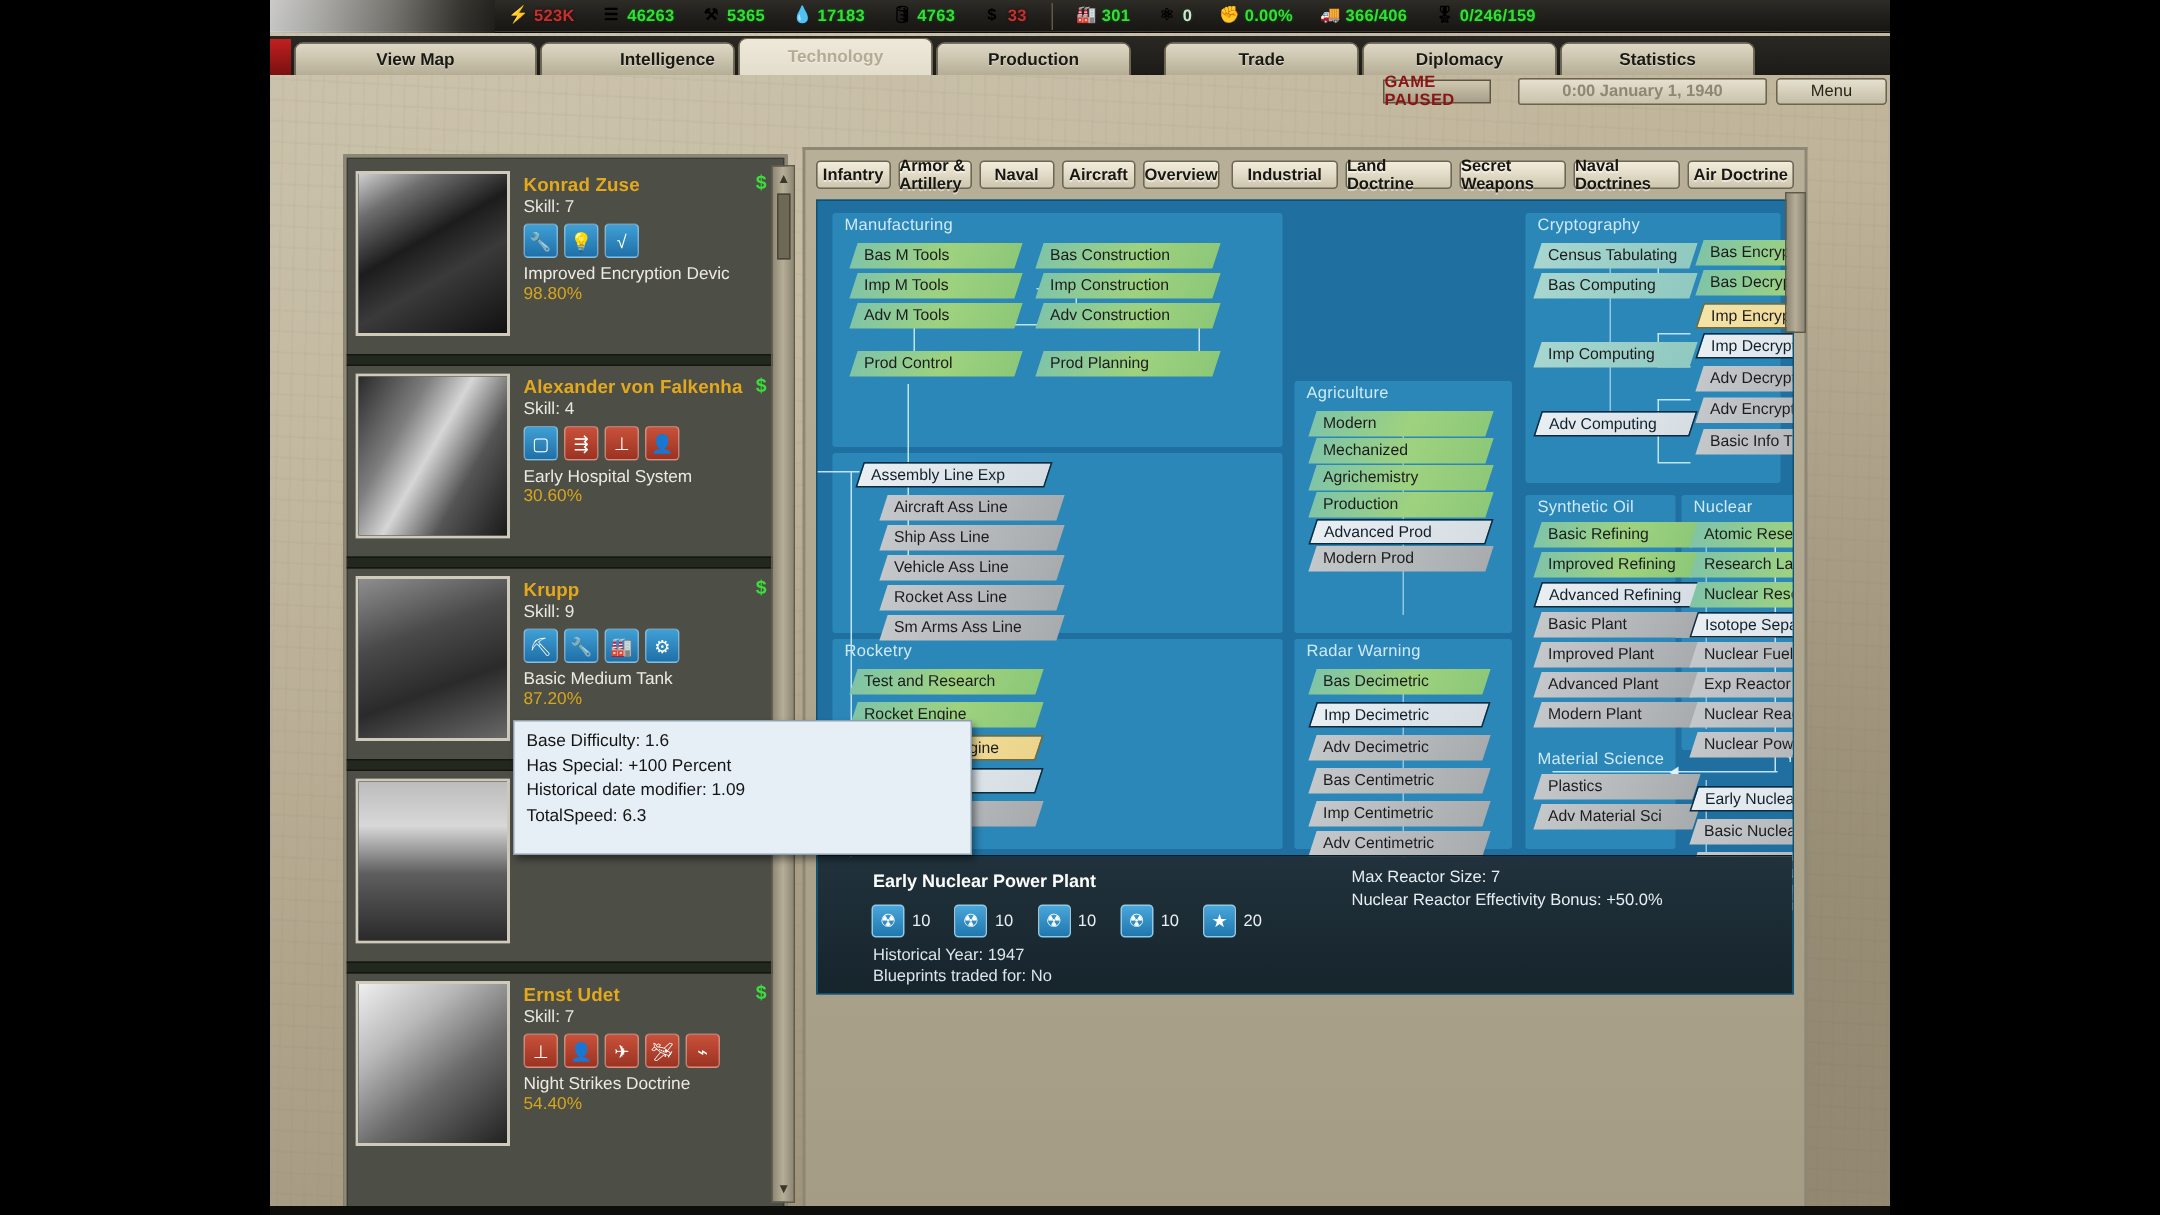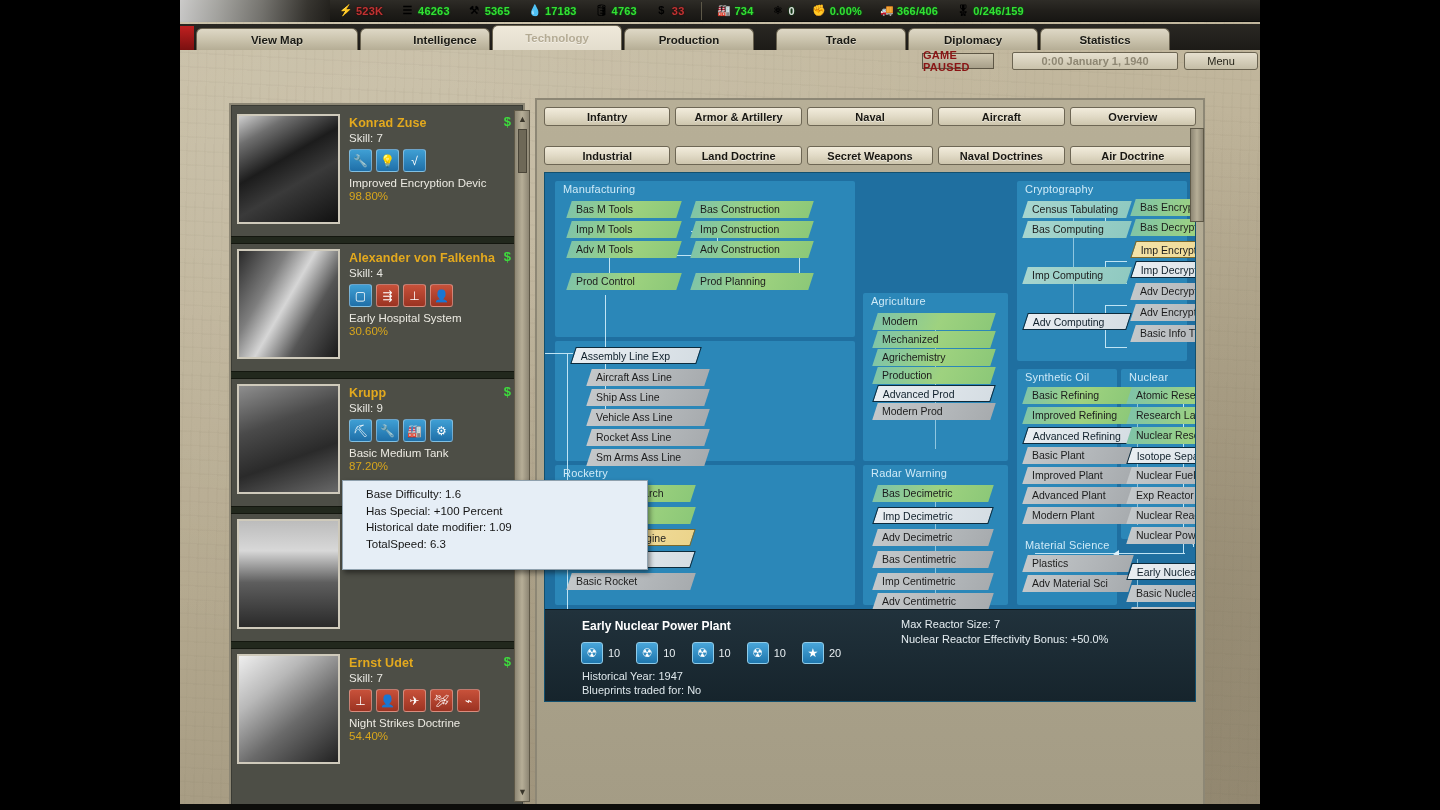--- a/index.html
+++ b/index.html
@@ -138,21 +138,21 @@
   .lscroll .up{ top:3px; } .lscroll .dn{ bottom:3px; }
   .lscroll .thumb{ position:absolute; left:3px; top:18px; width:9px; height:44px; background:#6e6857; border:1px solid #4a4538; }
 
   
   .rightpanel{
     position:absolute; left:535px; top:98px; width:670px; height:712px;
     background:linear-gradient(180deg,#b7af97,#a49c85);
     border:2px solid #8d8775; border-bottom:none; z-index:20;
     padding:7px 7px 0 7px;
   }
-  .cat-tabs{ display:flex; flex-direction:column; gap:20px; }
+  .cat-tabs{ display:flex; flex-direction:row; gap:8px; }
   .cat-row{ display:flex; gap:5px; }
   .cat{
     flex:1; height:19px;
     background:linear-gradient(180deg,#f2ecdc 0%,#e2dbc7 48%,#cdc5ad 100%);
     border:1px solid #6d6654; border-radius:3px;
     font-size:11px; font-weight:bold; color:#181610;
     display:flex; align-items:center; justify-content:center;
     text-shadow:0 1px 0 rgba(255,255,255,.5);
   }
 
@@ -204,21 +204,21 @@
     position:absolute; right:-1px; top:28px; width:14px; height:94px;
     background:linear-gradient(90deg,#8d8674,#b6ae97,#8d8674);
     border:1px solid #5f5948;
   }
 
   
   .tooltip{
     position:absolute; left:342px; top:480px; width:306px; height:90px;
     background:#e6eef6; border:1px solid #8fa0ad;
     box-shadow:2px 3px 5px rgba(0,0,0,.45);
-    padding:5px 23px; z-index:50;
+    padding:5px 8px; z-index:50;
     color:#151515; font-size:11.5px; line-height:16.5px;
   }
 
   .bottombar{ position:absolute; left:180px; bottom:0; width:1080px; height:6px; background:#0d0d0b; z-index:55;}
 </style>
 </head>
 <body>
 
 <div id="root">
   <div class="parchment"></div>
@@ -248,21 +248,21 @@
         </div>
         <div class="res neg">
           <span class="ico">$</span>
           <span class="v">33</span>
         </div>
       </div>
     <div class="res-sep"></div>
     <div class="res-group" id="res-group-2">
         <div class="res">
           <span class="ico">🏭</span>
-          <span class="v">734</span>
+          <span class="v">301</span>
         </div>
         <div class="res">
           <span class="ico">⚛</span>
           <span class="v" style="color: rgb(222, 222, 222);">0</span>
         </div>
         <div class="res">
           <span class="ico">✊</span>
           <span class="v">0.00%</span>
         </div>
         <div class="res">

